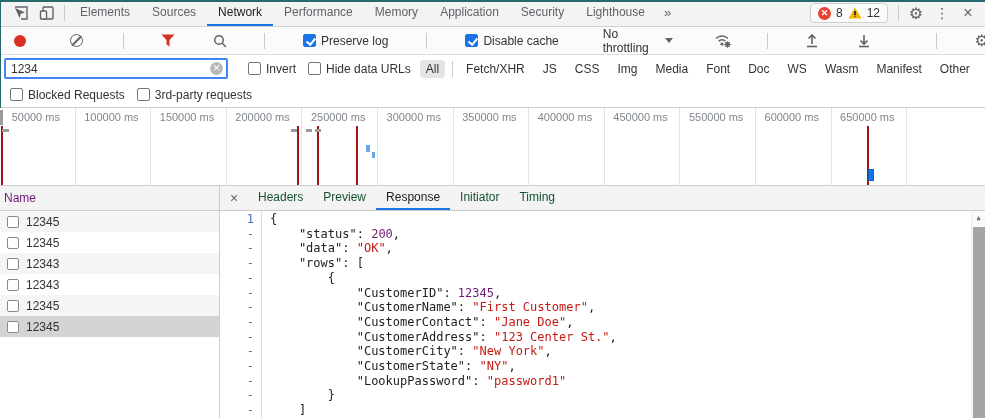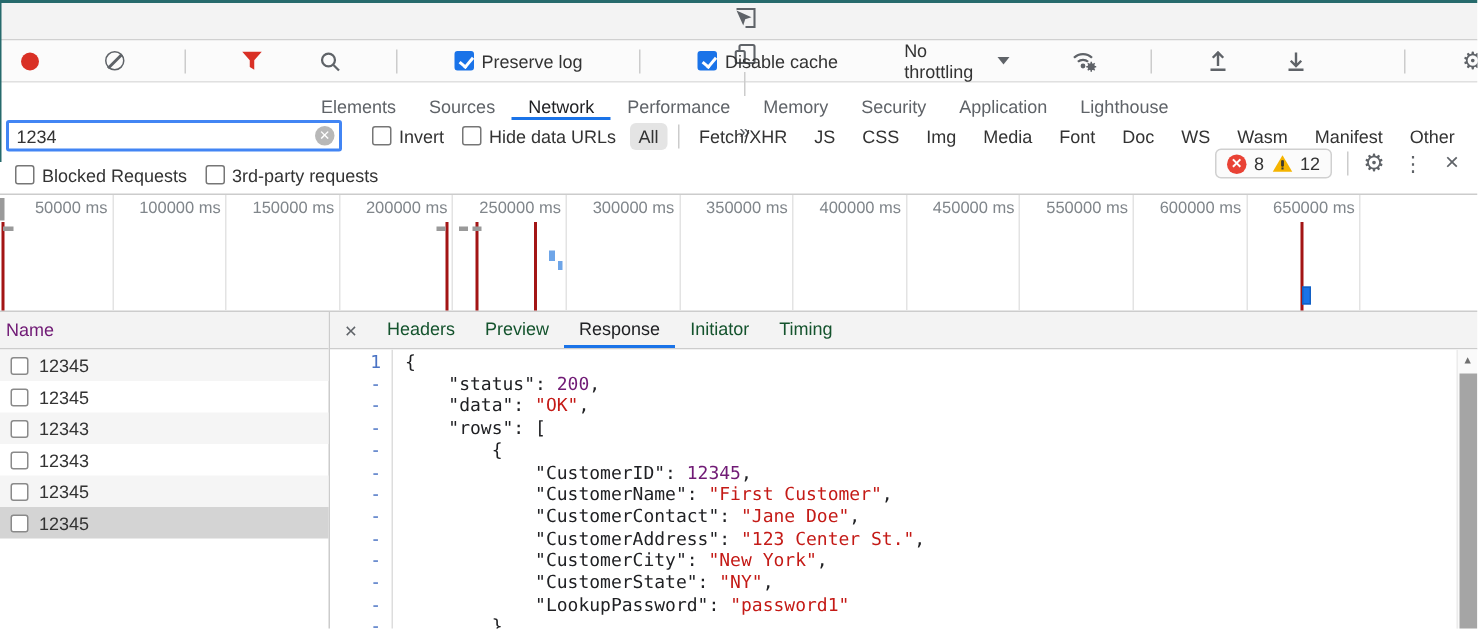--- a/index.html
+++ b/index.html
@@ -4,21 +4,21 @@
 <style>
   * { box-sizing: border-box; margin: 0; padding: 0; }
   html,body { width: 985px; height: 419px; overflow: hidden; }
   body { font-family: "Liberation Sans", sans-serif; font-size: 12px; color: #333; background: #fff; position: relative; }
 
   
   .frame-top { position:absolute; top:0; left:0; width:985px; height:2px; background:#266a6c; z-index:50; }
   .frame-left { position:absolute; top:0; left:0; width:1px; height:108px; background:#266a6c; z-index:50; }
 
   
-  .tabbar { height:27px; background:#f3f3f3; border-bottom:1px solid #d0d0d0; display:flex; align-items:center; padding-left:8px;flex-direction:column; }
+  .tabbar { height:27px; background:#f3f3f3; border-bottom:1px solid #d0d0d0; display:flex; align-items:center; padding-left:8px; }
   .toolbtn { width:26px; height:24px; display:flex; align-items:center; justify-content:center; cursor:pointer; color:#5f6368; flex:none; }
   .sep { width:1px; height:16px; background:#ccc; margin:0 4px; flex:none; }
   .tabs { display:flex; height:100%; align-items:stretch; }
   .tab { padding:0 11px; display:flex; align-items:center; color:#5f6368; border-bottom:2px solid transparent; cursor:pointer; white-space:nowrap; }
   .tab.active { color:#202124; border-bottom-color:#1a73e8; }
   .tab.overflow { padding:0 8px; font-size:13px; }
   .tabbar-right { margin-left:auto; display:flex; align-items:center; padding-right:4px; }
   .badge-box { display:flex; align-items:center; gap:5px; border:1px solid #d0d0d0; border-radius:4px; padding:2px 7px; margin-right:6px; cursor:pointer; background:#fbfbfb; }
   .err-ico { width:13px; height:13px; border-radius:50%; background:#e94235; color:#fff; font-size:9px; line-height:13px; text-align:center; font-weight:bold; }
   .glyph16 { font-size:16px; } .glyph14 { font-size:14px; }
@@ -31,34 +31,34 @@
   .icon-btn { width:24px; height:24px; display:flex; align-items:center; justify-content:center; cursor:pointer; flex:none; }
   .ck-item { display:flex; align-items:center; gap:5px; margin:0 6px; cursor:pointer; white-space:nowrap; }
   .cb { width:13px; height:13px; border:1px solid #767676; border-radius:2px; background:#fff; display:inline-block; flex:none; position:relative; }
   .cb.checked { background:#1a73e8; border-color:#1a73e8; }
   .cb.checked::after { content:""; position:absolute; left:4px; top:1px; width:3.5px; height:7px; border:solid #fff; border-width:0 2px 2px 0; transform:rotate(40deg); }
   .throttle { display:flex; align-items:center; gap:16px; margin:0 10px; cursor:pointer; color:#333; }
   .tri-down { width:0; height:0; border-left:4px solid transparent; border-right:4px solid transparent; border-top:5px solid #5f6368; }
   .toolbar-spacer { flex:1; }
 
   
-  .filter-wrap { background:#fff; border-bottom:1px solid #ccc;margin-top:22px; }
+  .filter-wrap { background:#fff; border-bottom:1px solid #ccc; }
   .filter-row1 { height:27px; display:flex; align-items:center; padding:0 4px; }
   .filter-input-wrap { position:relative; width:224px; margin-right:14px; flex:none; }
   .filter-input { width:100%; height:21px; border:2px solid #4285f4; border-radius:2px; padding:0 22px 0 5px; font-size:12px; font-family:"Liberation Sans", sans-serif; color:#333; outline:none; }
   .input-clear { position:absolute; right:5px; top:4px; width:13px; height:13px; border-radius:50%; background:#b8b8b8; color:#fff; font-size:9px; line-height:13px; text-align:center; cursor:pointer; }
   .ftypes { display:flex; align-items:center;justify-content:space-between; }
   .ftype { padding:2px 6px; margin:0 3px; border-radius:4px; color:#333; cursor:pointer; white-space:nowrap; }
   .ftype.active { background:#e4e4e4; }
   .filter-row2 { height:25px; display:flex; align-items:center; padding:0 4px; }
 
   
   .overview { height:78px; border-bottom:1px solid #ccc; position:relative; background:#fff; overflow:hidden; }
   .ov-grid { display:flex; height:100%; }
-  .ov-cell { width:75.6px; flex:none; border-right:1px solid #e3e3e3; font-size:11px; color:#80868b; text-align:right; padding:3px 3px 0 0; }
+  .ov-cell { width:75.6px; flex:none; border-right:1px solid #e3e3e3; font-size:11px; color:#80868b; text-align:center; padding:3px 3px 0 0; }
   .ov-marker { position:absolute; top:18px; width:2px; height:60px; background:#a31515; }
   .ov-nub { position:absolute; background:#9a9a9a; }
   .ov-blue { position:absolute; background:#6ea5e8; }
   .ov-selbar { position:absolute; background:#1a73e8; border:1px solid #1360c4; }
 
   
   .split { display:flex; height:232px; }
   .left-panel { width:220px; flex:none; border-right:1px solid #ccc; display:flex; flex-direction:column; background:#fff; }
   .col-header { height:25px; line-height:24px; background:#f3f3f3; border-bottom:1px solid #ccc; padding-left:4px; color:#701a75; cursor:pointer; }
   .req-row { height:21px; display:flex; align-items:center; gap:7px; padding-left:7px; cursor:pointer; }
@@ -100,22 +100,22 @@
         <rect x="1.5" y="6" width="6" height="8" rx="1" fill="#fbfbfb" stroke="#5f6368" stroke-width="1.4"></rect>
       </svg>
   </span>
   <span class="sep"></span>
   <div class="tabs" id="main-tabs">
       <div class="tab">Elements</div>
       <div class="tab">Sources</div>
       <div class="tab active">Network</div>
       <div class="tab">Performance</div>
       <div class="tab">Memory</div>
+      <div class="tab">Application</div>
       <div class="tab">Security</div>
-      <div class="tab">Application</div>
       <div class="tab">Lighthouse</div>
     </div>
   <div class="tab overflow">»</div>
   <div class="tabbar-right">
     <div class="badge-box">
       <span class="err-ico">✕</span>
       <span>8</span>
       <svg width="14" height="12" viewBox="0 0 14 12">
           <path d="M7 0.5 L13.5 11.5 H0.5 Z" fill="#f5b400"></path>
           <rect x="6.3" y="4" width="1.4" height="4" fill="#location"></rect>

